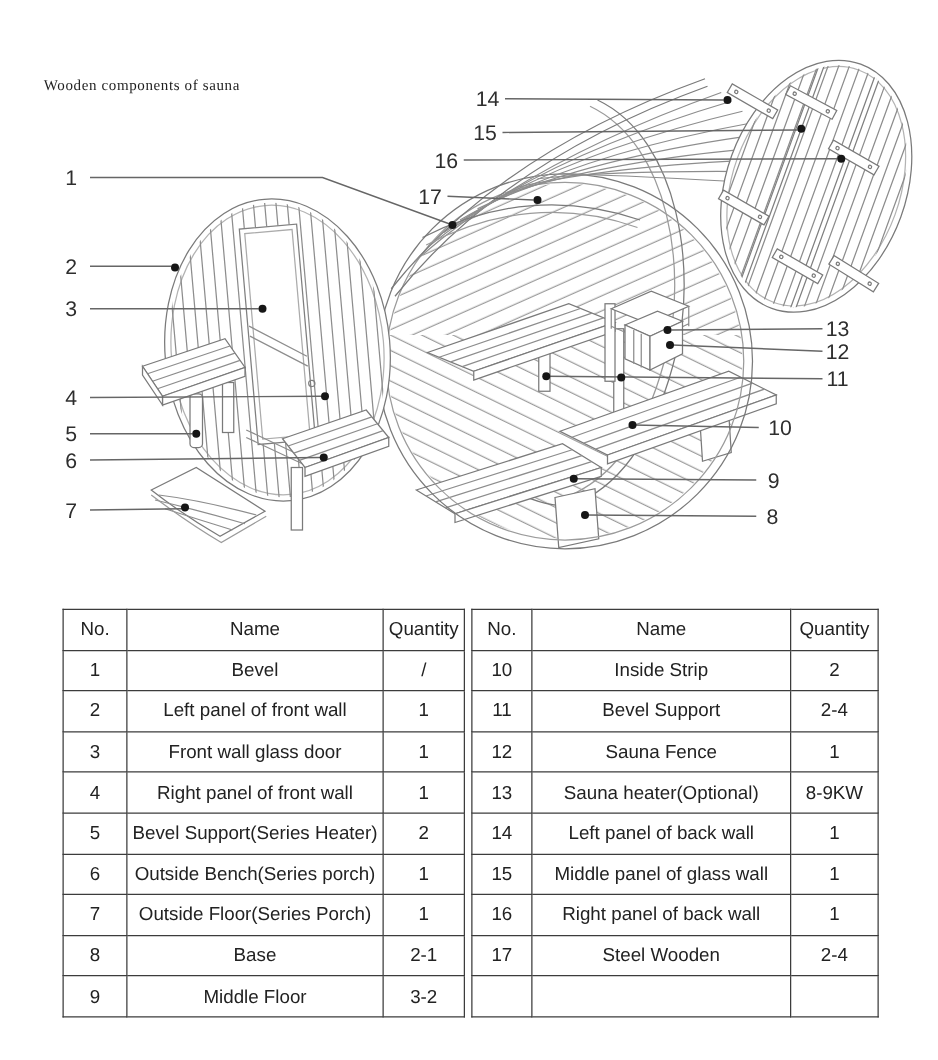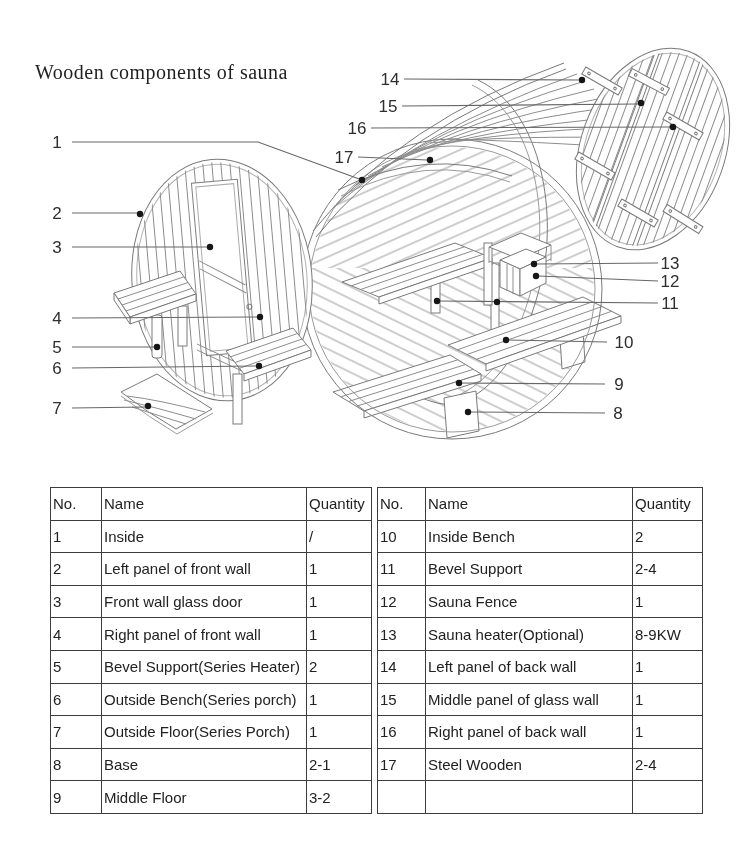--- a/index.html
+++ b/index.html
@@ -1,23 +1,23 @@
 <!DOCTYPE html>
 <html><head>
 <meta charset="utf-8">
 <style>
   html,body{margin:0;padding:0;background:#fff;}
   .page{position:relative;width:750px;height:848px;background:#ffffff;overflow:hidden;
         font-family:"Liberation Sans",sans-serif;}
   .title{position:absolute;left:35px;top:61px;font-family:"Liberation Serif",serif;
-         font-size:20px;color:#1f1f1f;letter-spacing:.5px;}
+         font-size:12px;color:#1f1f1f;letter-spacing:.5px;}
   svg text{font-family:"Liberation Sans",sans-serif;font-size:17px;fill:#2e2e2e;}
   .parts-table{position:absolute;border-collapse:collapse;table-layout:fixed;background:#fff;
                font-size:15px;color:#222;}
-  .parts-table th,.parts-table td{border:1.2px solid #3c3c3c;text-align:left;vertical-align:middle;
+  .parts-table th,.parts-table td{border:1.2px solid #3c3c3c;text-align:center;vertical-align:middle;
                height:31.6px;padding:0 2px;font-weight:normal;white-space:nowrap;overflow:hidden;}
   .t-left{left:50px;top:487px;width:321px;}
   .t-right{left:377px;top:487px;width:325px;}
 </style>
 </head>
 <body>
 
 <div class="page">
 
   <div class="title">Wooden components of sauna</div>
@@ -257,21 +257,21 @@
         <col style="width:65px">
       </colgroup>
     <tbody>
       <tr>
         <th>No.</th>
         <th>Name</th>
         <th>Quantity</th>
       </tr>
       <tr>
           <td>1</td>
-          <td>Inside</td>
+          <td>Bevel</td>
           <td>/</td>
         </tr>
       <tr>
           <td>2</td>
           <td>Left panel of front wall</td>
           <td>1</td>
         </tr>
       <tr>
           <td>3</td>
           <td>Front wall glass door</td>
@@ -318,21 +318,21 @@
         <col style="width:70px">
       </colgroup>
     <tbody>
       <tr>
         <th>No.</th>
         <th>Name</th>
         <th>Quantity</th>
       </tr>
       <tr>
           <td>10</td>
-          <td>Inside Bench</td>
+          <td>Inside Strip</td>
           <td>2</td>
         </tr>
       <tr>
           <td>11</td>
           <td>Bevel Support</td>
           <td>2-4</td>
         </tr>
       <tr>
           <td>12</td>
           <td>Sauna Fence</td>

